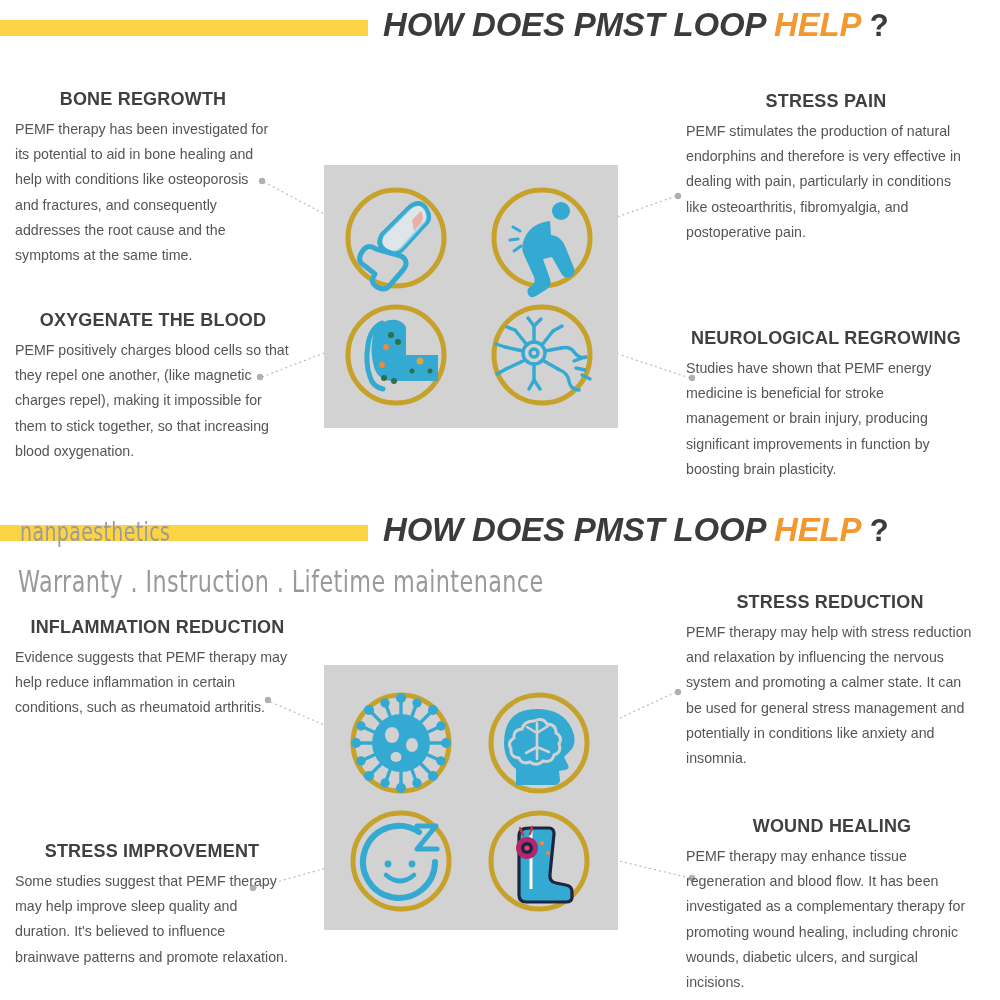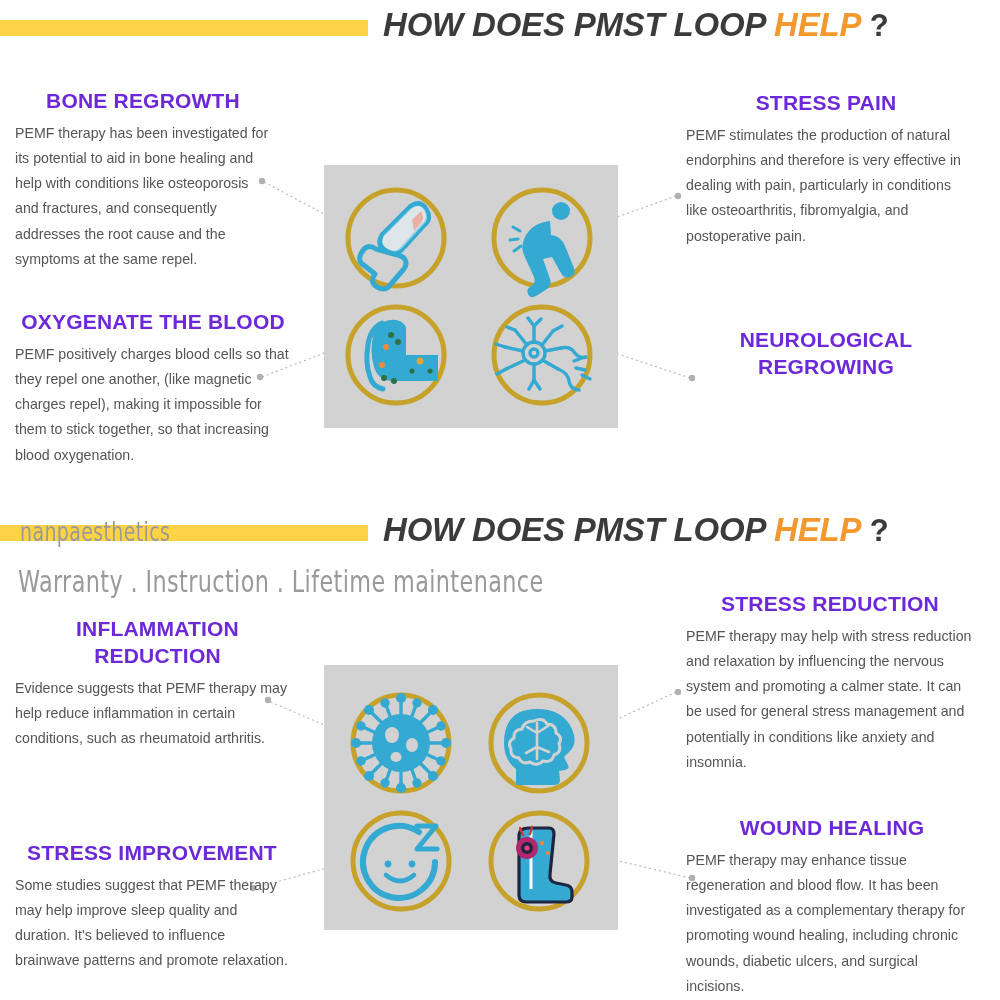--- a/index.html
+++ b/index.html
@@ -38,22 +38,22 @@
           transform:scaleX(.80);transform-origin:left top;}
 
   
   .panel{position:absolute;background:#d2d2d2;}
   .panel svg{position:absolute;left:0;top:0;}
 
   
   .blk{position:absolute;}
   .blk h3{
     margin:0 0 6px 0;
-    font-size:21px;font-weight:bold;
-    color:#6d28d9;
+    font-size:18px;font-weight:bold;
+    color:#404040;
     letter-spacing:.2px;
     line-height:1.28;
   }
   .blk p{
     margin:0;
     font-size:14.2px;
     line-height:25.2px;
     color:#555555;
   }
   .blk.left h3{text-align:center;}
@@ -152,35 +152,36 @@
           <path d="M237 183 q9 -2 13 4 q5 7 12 5"></path>
           <path d="M234 204 q10 4 11 12 q1 8 10 9"></path>
           <path d="M250 196 l8 -3 M252 203 l9 2 M258 210 l8 4"></path>
         </g>
       </g>
     </svg>
   </div>
 
   <div class="blk left" style="left:15px;top:88px;width:256px;">
     <h3>BONE REGROWTH</h3>
-    <p>PEMF therapy has been investigated for its potential to aid in bone healing and help with conditions like osteoporosis and fractures, and consequently addresses the root cause and the symptoms at the same repel.</p>
+    <p>PEMF therapy has been investigated for its potential to aid in bone healing and help with conditions like osteoporosis and fractures, and consequently addresses the root cause and the symptoms at the same time.</p>
   </div>
 
   <div class="blk right" style="left:686px;top:90px;width:280px;">
     <h3>STRESS PAIN</h3>
     <p>PEMF stimulates the production of natural endorphins and therefore is very effective in dealing with pain, particularly in conditions like osteoarthritis, fibromyalgia, and postoperative pain.</p>
   </div>
 
   <div class="blk left" style="left:15px;top:309px;width:276px;">
     <h3>OXYGENATE THE BLOOD</h3>
     <p>PEMF positively charges blood cells so that they repel one another, (like magnetic charges repel), making it impossible for them to stick together, so that increasing blood oxygenation.</p>
   </div>
 
   <div class="blk right" style="left:686px;top:313px;width:280px;margin-top:14px;">
     <h3>NEUROLOGICAL REGROWING</h3>
+    <p>Studies have shown that PEMF energy medicine is beneficial for stroke management or brain injury, producing significant improvements in function by boosting brain plasticity.</p>
   </div>
 
   <div class="header" style="top:505px;">
     <div class="bar"></div>
     <div class="title"><span>HOW DOES PMST LOOP </span><span class="help">HELP</span><span class="qmark"> ?</span></div>
   </div>
 
   <div class="wm wm-brand">nanpaesthetics</div>
   <div class="wm wm-sub">Warranty . Instruction . Lifetime maintenance</div>
 

